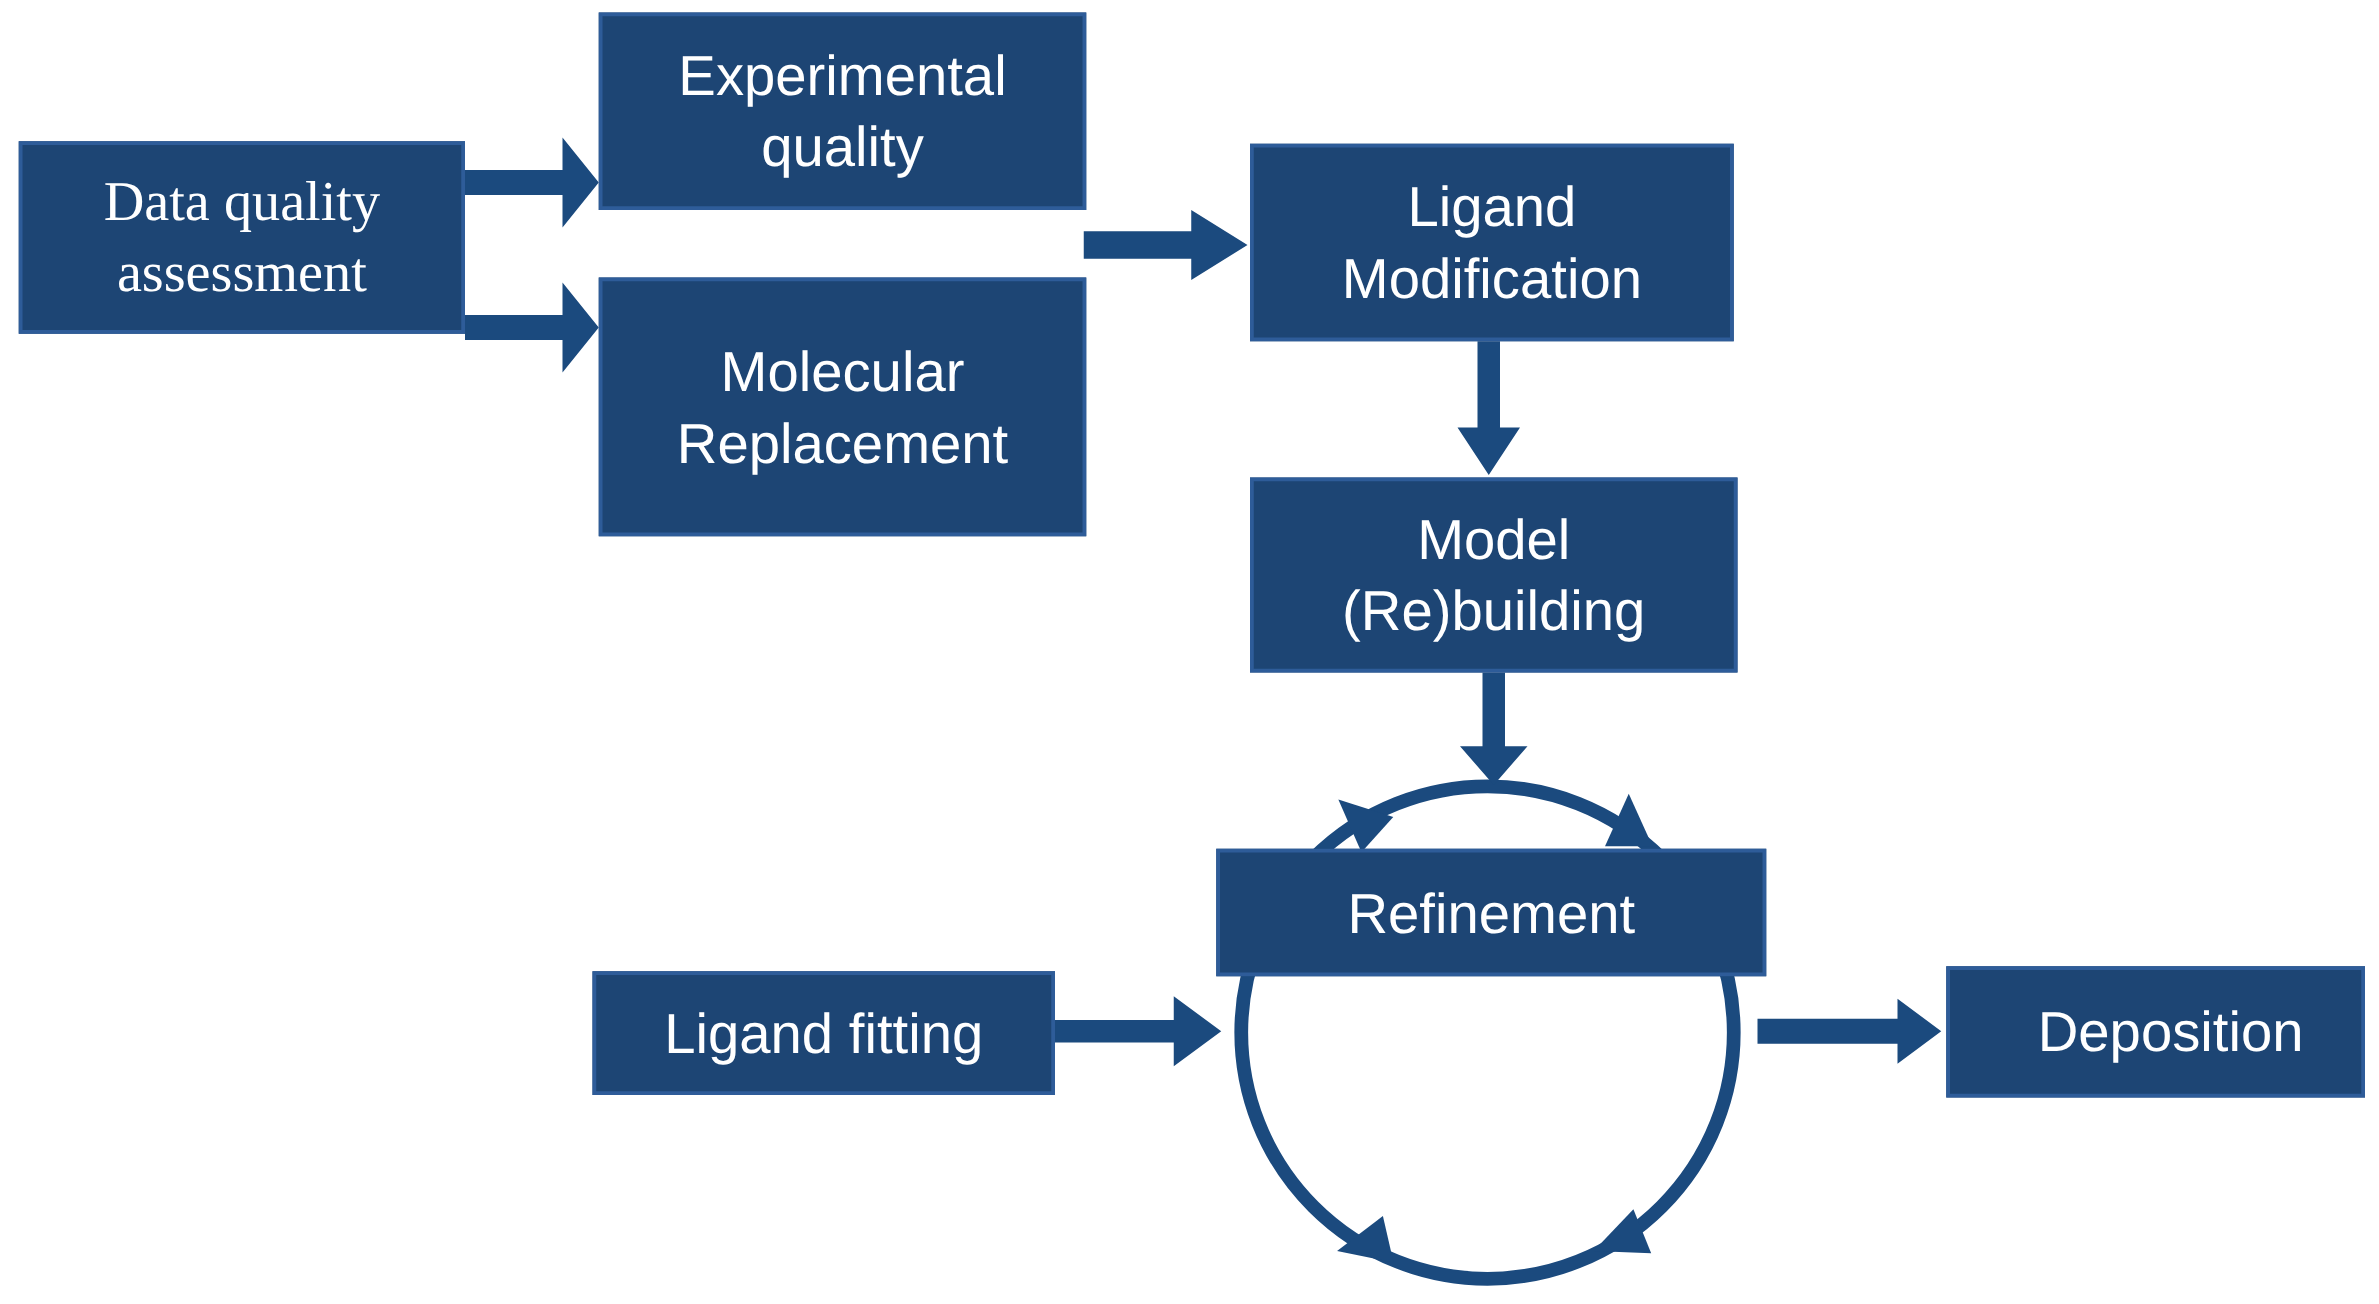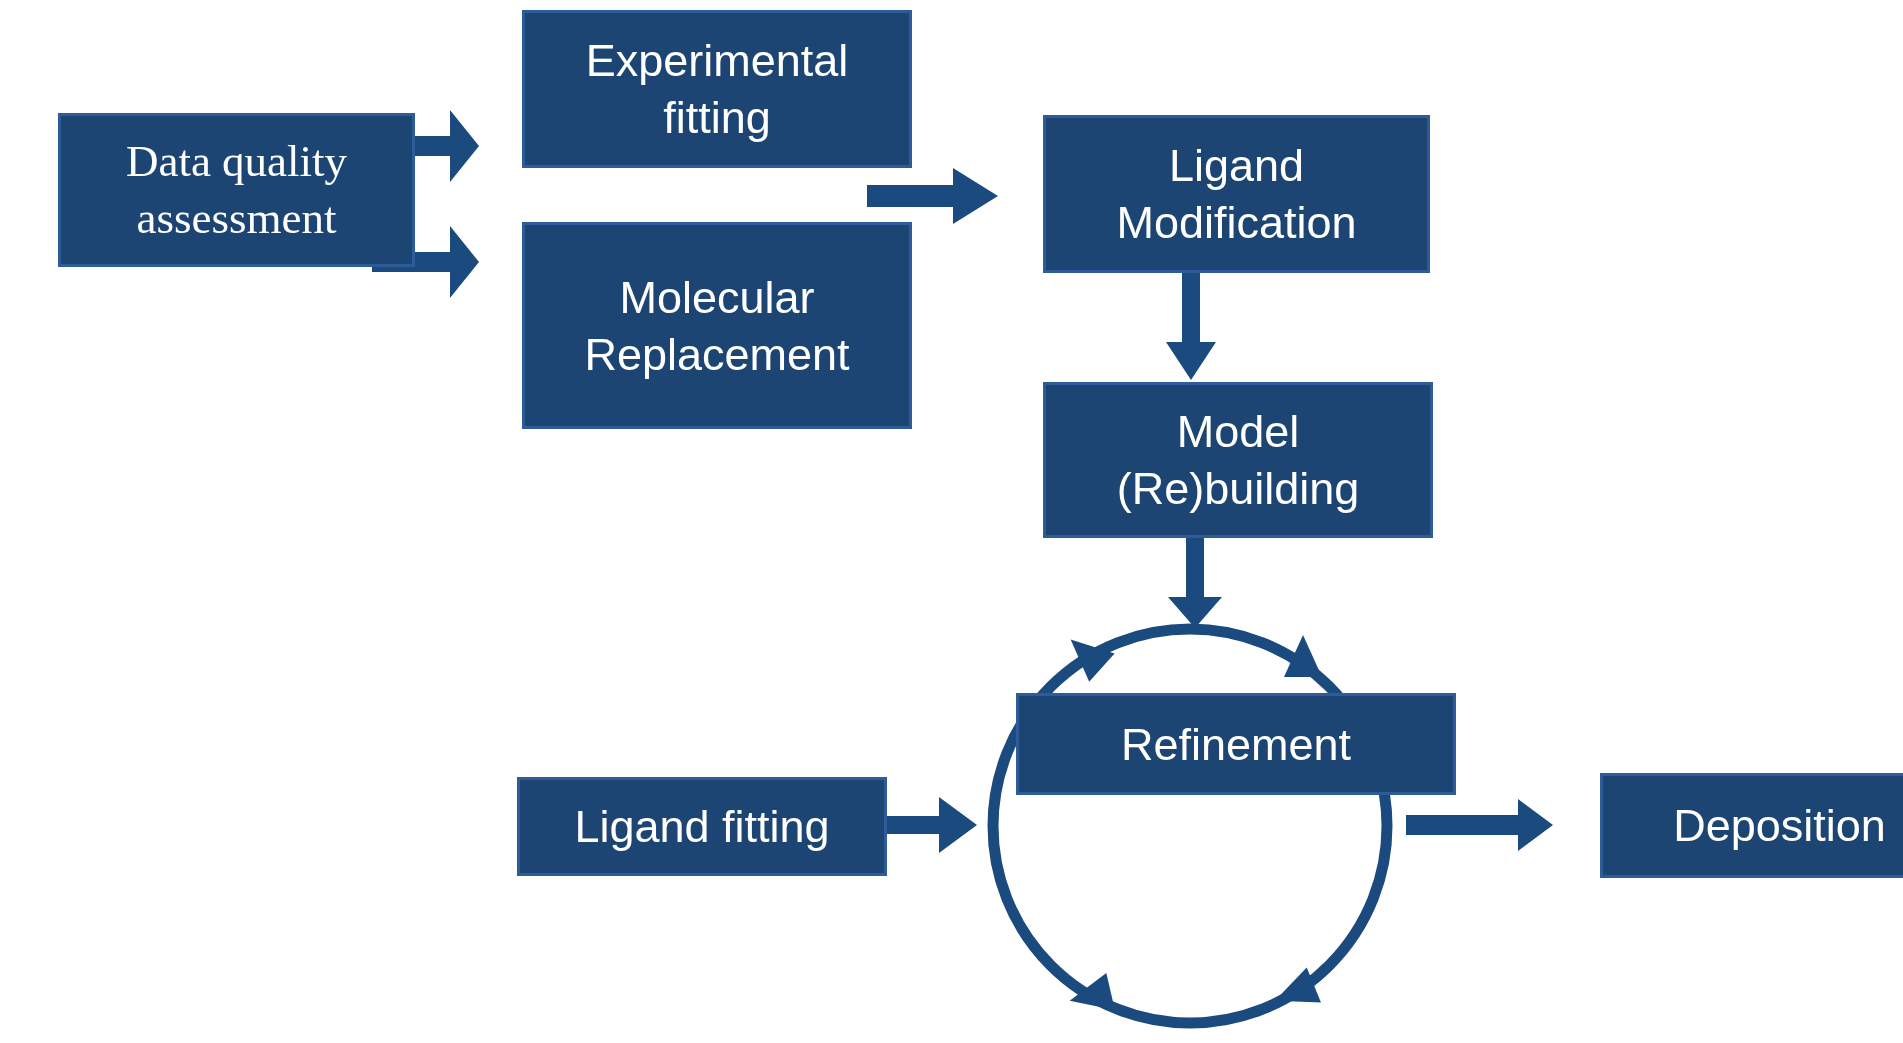--- a/index.html
+++ b/index.html
@@ -18,30 +18,29 @@
     box-sizing:border-box;
     background:var(--node_fill,#1d4574);
     border:3px solid var(--node_border,#2e5c99);
     color:var(--text,#ffffff);
     display:flex;flex-direction:column;
     justify-content:center;align-items:center;
     text-align:center;
     font-size:45px;
     line-height:57px;
     letter-spacing:0px;
-    margin-left:43px;
   }
   .node .line{display:block;white-space:nowrap;}
   
   #n-data-quality-assessment{left:15px;top:113px;width:357px;height:154px;font-family:Liberation Serif, serif;}
   #n-experimental-phasing  {left:479px;top:10px;width:390px;height:158px;}
   #n-molecular-replacement {left:479px;top:222px;width:390px;height:207px;align-items:center;}
   #n-density-modification  {left:1000px;top:115px;width:387px;height:158px;}
   #n-model-rebuilding      {left:1000px;top:382px;width:390px;height:156px;}
-  #n-refinement            {left:973px;top:693px;width:440px;height:102px;}
+  #n-refinement            {left:973px;top:679px;width:440px;height:102px;}
   #n-validation            {left:973px;top:851px;width:440px;height:100px;}
   #n-ligand-fitting        {left:474px;top:777px;width:370px;height:99px;text-align:center;}
   #n-deposition            {left:1557px;top:773px;width:335px;height:105px;padding-left:24px;}
 </style>
 </head>
 <body>
 
 <div class="stage" style="--bg: #ffffff; --node_fill: #1d4574; --node_border: #2e5c99; --arrow: #1b4a7e; --text: #ffffff;">
 
   <svg class="layer" width="1903" height="1043" viewBox="0 0 1903 1043">
@@ -62,21 +61,21 @@
     <polygon class="arrow-shape" points="1406,815 1518,815 1518,799 1553,825 1518,851 1518,835 1406,835"></polygon>
   </svg>
 
   <div class="node" id="n-data-quality-assessment">
     <span class="line">Data quality</span>
     <span class="line">assessment</span>
   </div>
 
   <div class="node" id="n-experimental-phasing">
     <span class="line">Experimental</span>
-    <span class="line">fitting</span>
+    <span class="line">quality</span>
   </div>
 
   <div class="node" id="n-molecular-replacement">
     <span class="line">Molecular</span>
     <span class="line">Replacement</span>
   </div>
 
   <div class="node" id="n-density-modification">
     <span class="line">Ligand</span>
     <span class="line">Modification</span>

